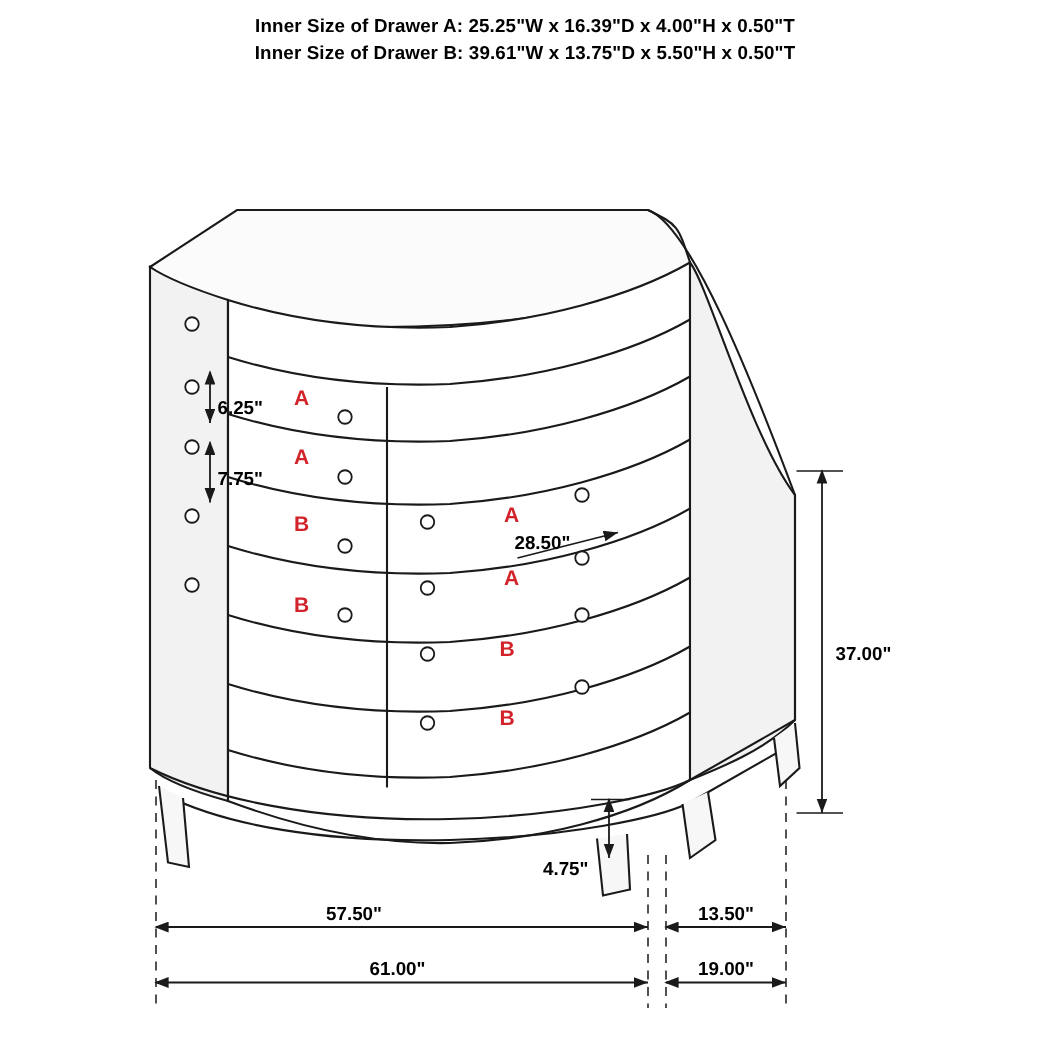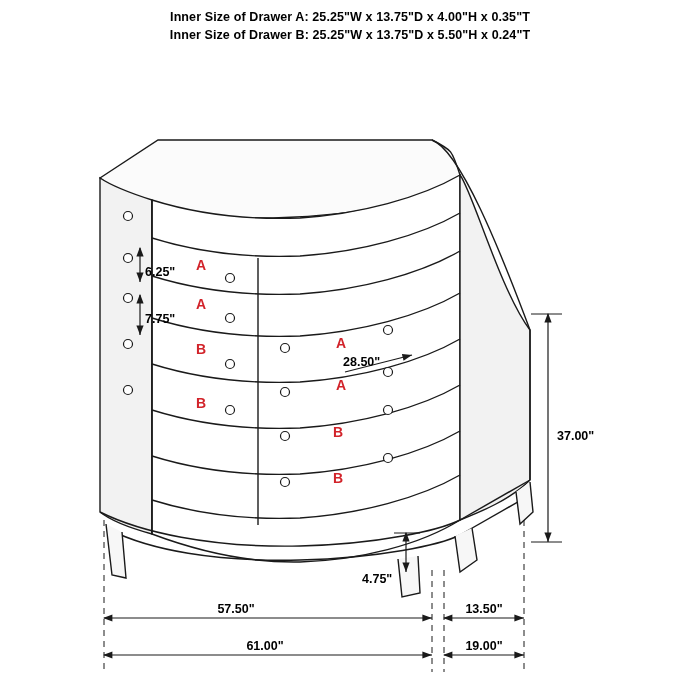--- a/index.html
+++ b/index.html
@@ -43,22 +43,22 @@
     font-size: 14px;
     font-weight: bold;
     fill: #d2232a;
   }
 </style>
 </head>
 <body>
 
 <div id="stage">
 
-  <div class="hdr" id="hdr1">Inner Size of Drawer A: 25.25"W x 13.75"D x 4.00"H x 0.35"T</div>
-  <div class="hdr" id="hdr2">Inner Size of Drawer B: 25.25"W x 13.75"D x 5.50"H x 0.24"T</div>
+  <div class="hdr" id="hdr1">Inner Size of Drawer A: 25.25"W x 16.39"D x 4.00"H x 0.50"T</div>
+  <div class="hdr" id="hdr2">Inner Size of Drawer B: 39.61"W x 13.75"D x 5.50"H x 0.50"T</div>
 
   <svg width="700" height="700" viewBox="0 0 700 700">
     <defs>
       <marker id="arrEnd" markerWidth="9" markerHeight="9" refX="8" refY="3" orient="auto" markerUnits="strokeWidth">
         <path d="M0,0 L8,3 L0,6 z" fill="#1a1a1a"></path>
       </marker>
       <marker id="arrStart" markerWidth="9" markerHeight="9" refX="1" refY="3" orient="auto" markerUnits="strokeWidth">
         <path d="M8,0 L0,3 L8,6 z" fill="#1a1a1a"></path>
       </marker>
     </defs>

